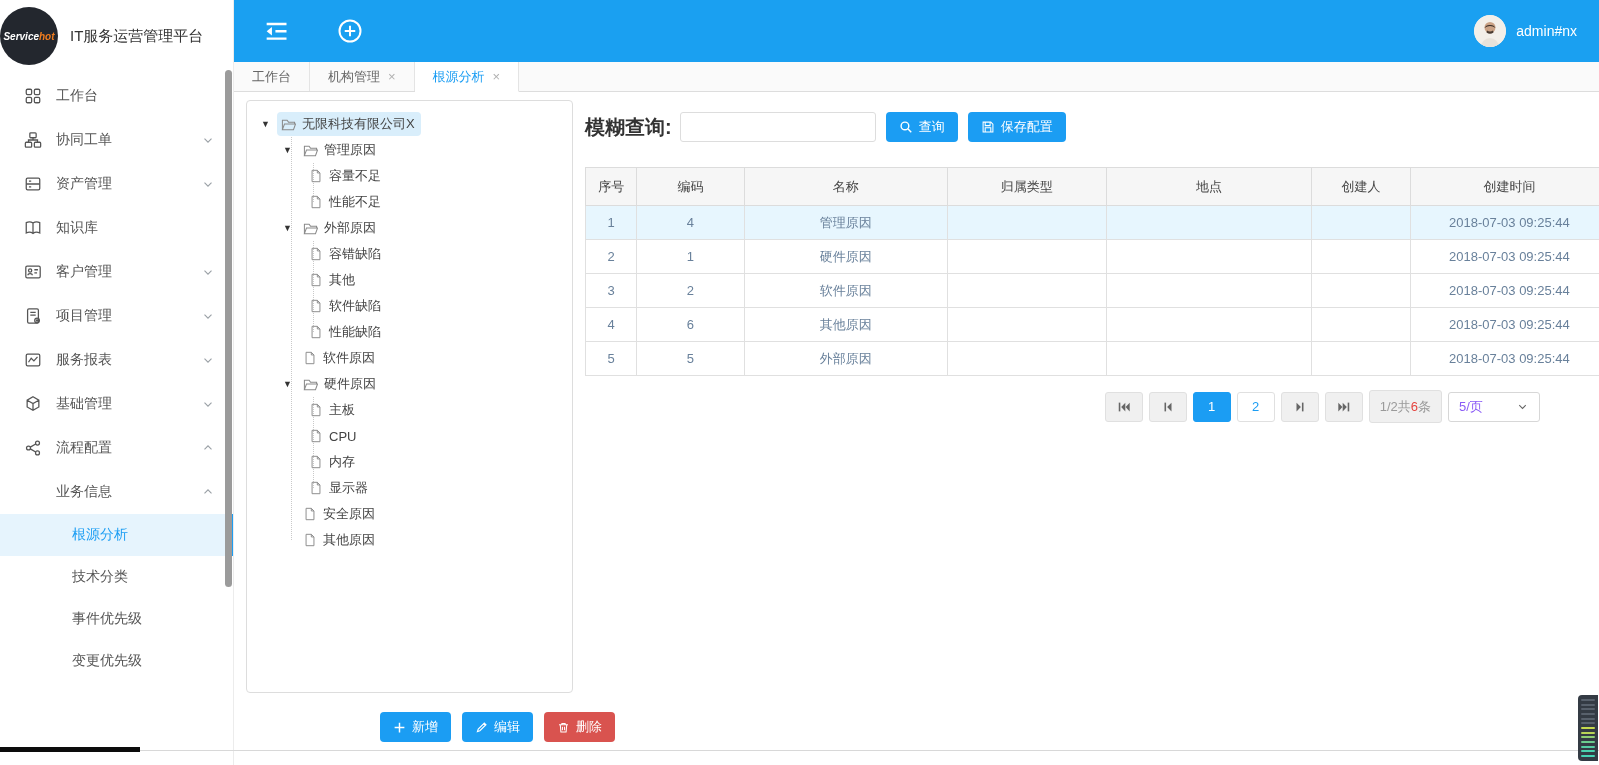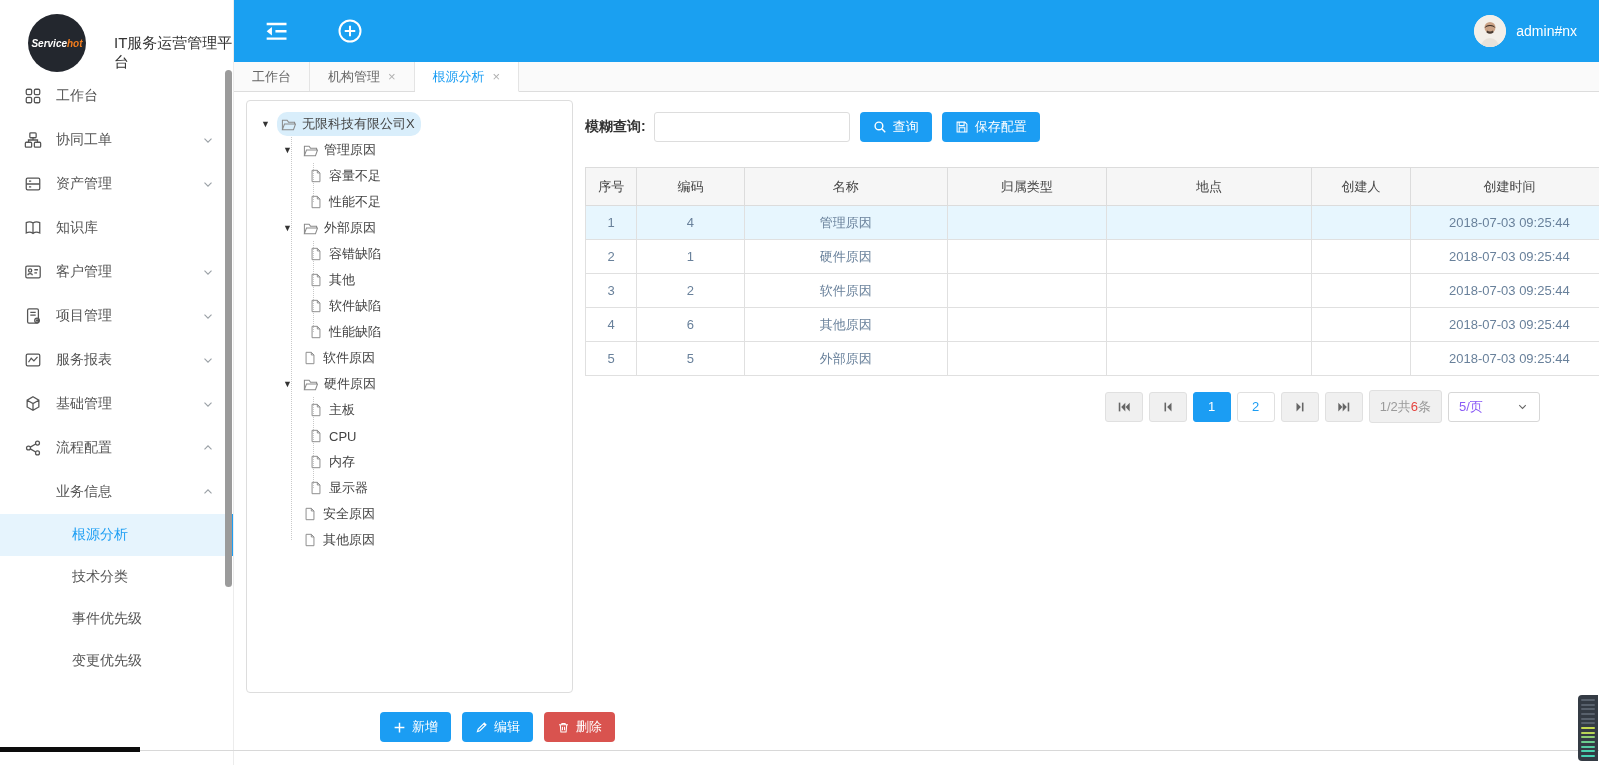--- a/index.html
+++ b/index.html
@@ -1,21 +1,21 @@
 <!DOCTYPE html>
 <html><head>
 <meta charset="utf-8">
 <style>
   * { margin:0; padding:0; box-sizing:border-box; }
   html,body { width:1599px; height:765px; overflow:hidden; }
   body { font-family:"Liberation Sans","DejaVu Sans",sans-serif; background:#fff; position:relative; color:#555; }
 
   
   .sidebar { position:absolute; left:0; top:0; width:234px; height:765px; background:#fff; border-right:1px solid #ececec; z-index:3; }
-  .logo-row { height:72px; display:flex; align-items:flex-end; padding-left:28px; gap:28px; }
+  .logo-row { height:72px; display:flex; align-items:center; padding-left:0; gap:12px; }
   .logo-circle { width:58px; height:58px; border-radius:50%; background:#23272e; display:flex; align-items:center; justify-content:center; flex:none; }
   .logo-circle .lt { color:#fff; font-size:10px; font-weight:bold; font-style:italic; }
   .logo-circle .lt-hot { color:#f07c1e; }
   .app-title { font-size:15px; color:#333; }
   .menu { margin-top:2px; }
   .menu-item { height:44px; display:flex; align-items:center; padding:0 18px 0 24px; font-size:14px; color:#555; cursor:pointer; }
   .mi-icon { width:18px; height:18px; margin-right:14px; color:#555; flex:none; display:flex; }
   .mi-chevron { margin-left:auto; color:#9aa0a6; display:flex; }
   .sub-header { height:44px; display:flex; align-items:center; padding:0 18px 0 56px; font-size:14px; color:#555; cursor:pointer; }
   .sub-item { height:42px; display:flex; align-items:center; padding-left:72px; font-size:14px; color:#555; cursor:pointer; }
@@ -37,34 +37,34 @@
   .tab-close { color:#b0b0b0; font-size:13px; cursor:pointer; }
 
   
   .content { position:absolute; left:234px; top:92px; right:0; bottom:0; background:#fff; }
 
   
   .tree-panel { position:absolute; left:12px; top:8px; width:327px; height:593px; border:1px solid #ddd; border-radius:4px; padding-top:10px; overflow:hidden; }
   .tree-row { height:26px; display:flex; align-items:center; font-size:13px; color:#444; cursor:pointer; position:relative; z-index:1; }
   .lv0 { padding-left:14px; } .lv1 { padding-left:36px; } .lv2 { padding-left:58px; }
   .caret { width:16px; font-size:9px; color:#333; flex:none; }
-  .node-body { display:flex; align-items:center; gap:6px; padding:3px 6px 3px 4px; border-radius:10px; }
+  .node-body { display:flex; align-items:center; gap:6px; padding:3px 6px 3px 4px; border-radius:4px; }
   .tree-row.selected .node-body { background:#d9eefb; }
   .tree-icon { display:flex; flex:none; color:#8a8a8a; }
   .guide { position:absolute; border-left:1px dotted #c9c9c9; width:0; z-index:0; }
 
   
   .actions { position:absolute; left:146px; top:620px; display:flex; gap:11px; }
   .btn { height:30px; padding:0 13px; border:none; border-radius:4px; color:#fff; font-size:13px; display:flex; align-items:center; gap:6px; cursor:pointer; font-family:inherit; }
   .btn-blue { background:#1b9df3; }
   .btn-red { background:#d9534f; }
 
   
   .toolbar { position:absolute; left:351px; top:20px; display:flex; align-items:center; }
-  .toolbar label { font-size:14px; color:#333; font-weight:bold; }
+  .toolbar label { font-size:20px; color:#333; font-weight:bold; }
   .search-input { width:196px; height:30px; border:1px solid #ddd; border-radius:3px; margin-left:8px; padding:0 8px; font-size:13px; outline:none; font-family:inherit; }
   .toolbar .btn { margin-left:10px;justify-content:center; }
 
   
   .data-table { position:absolute; left:351px; top:75px; width:1024px; border-collapse:collapse; font-size:13px; }
   .data-table th { background:#f6f6f6; height:38px; font-weight:normal; color:#444; border:1px solid #dcdcdc; }
   .data-table td { height:34px; text-align:center; border:1px solid #e0e0e0; color:#69819b; }
   .data-table tr.selected td { background:#e7f6fe; }
 
   

